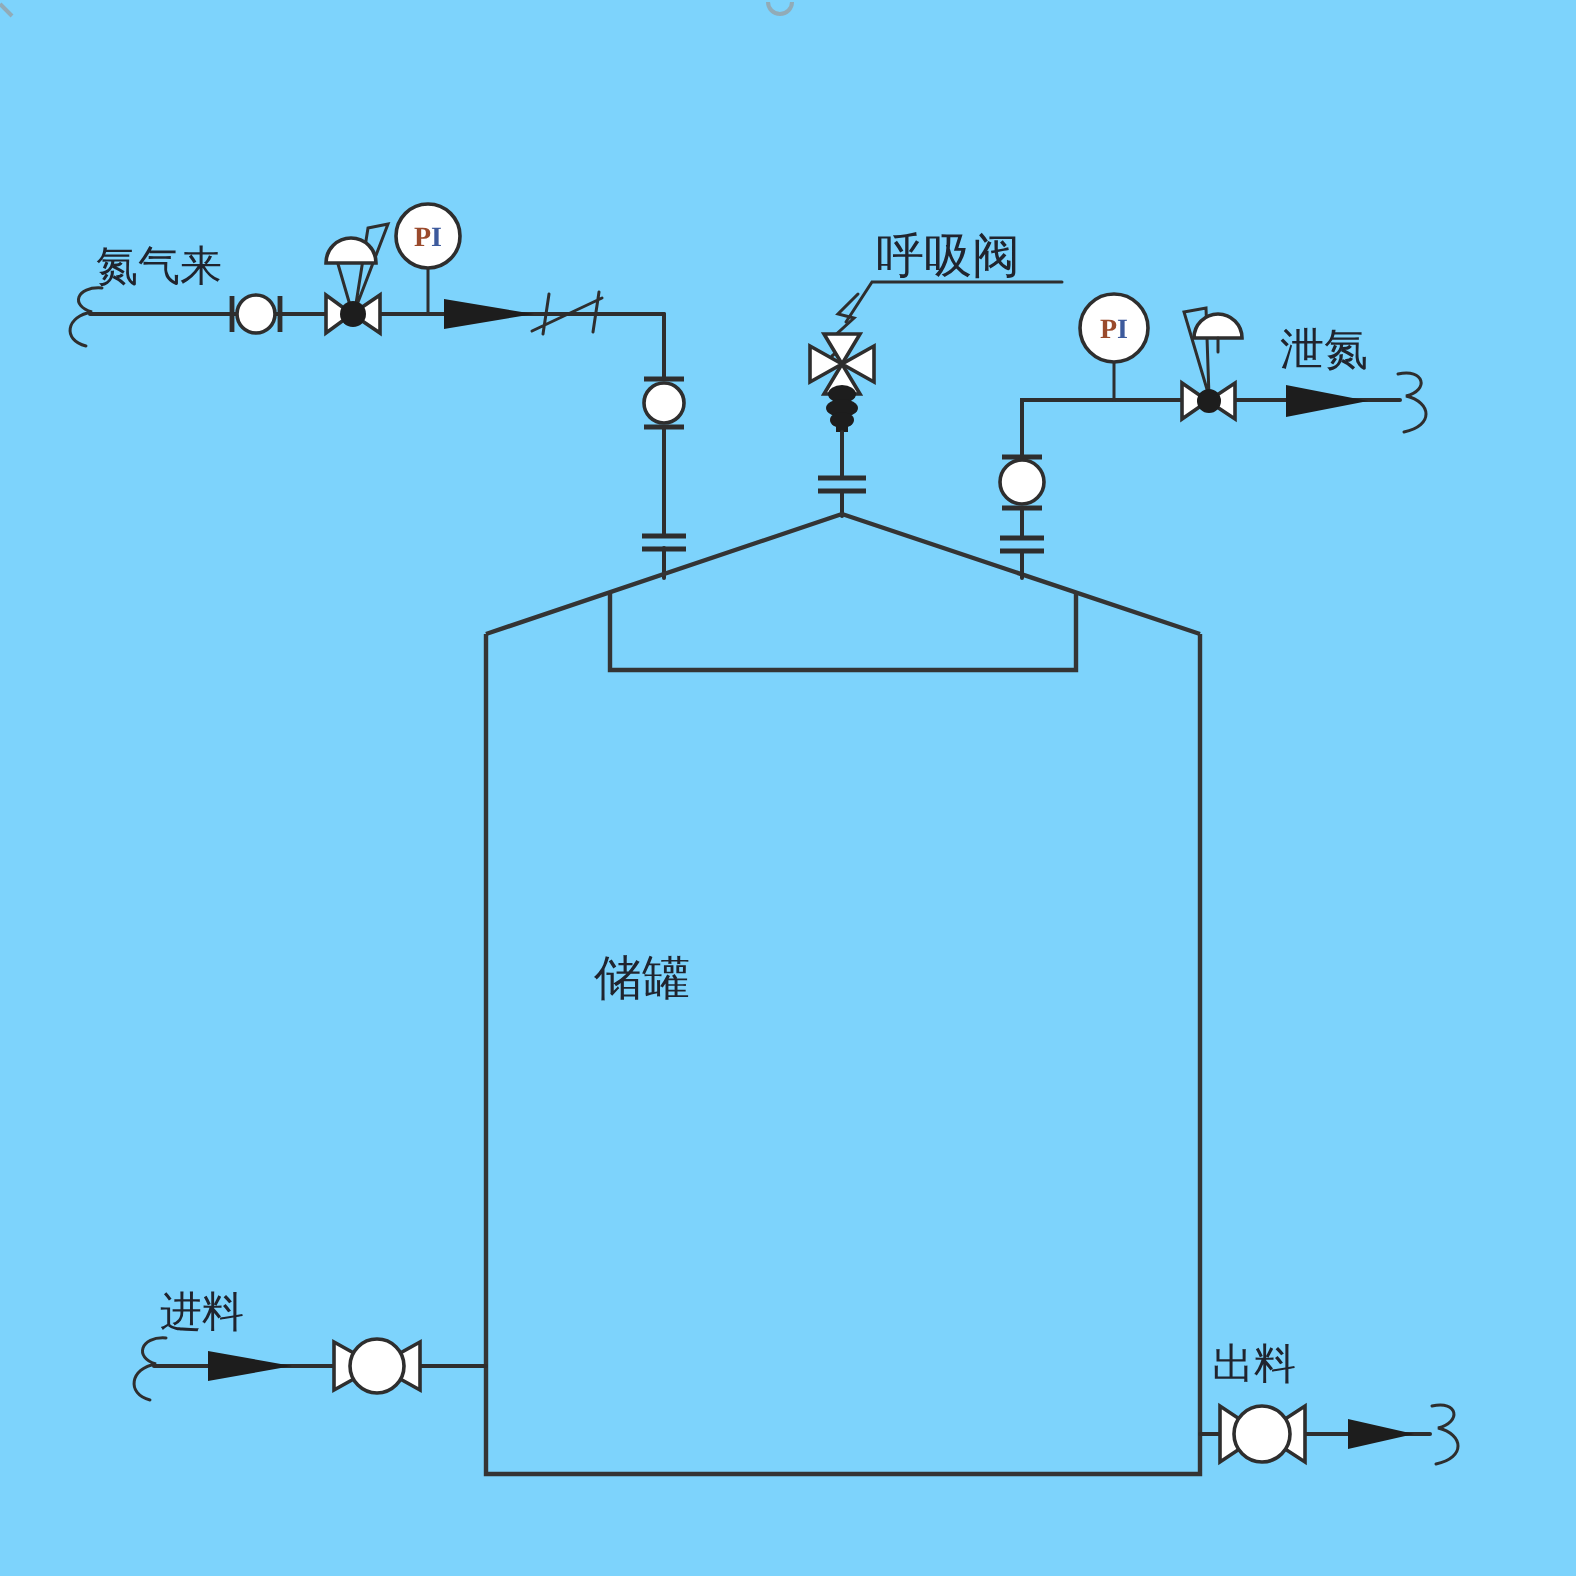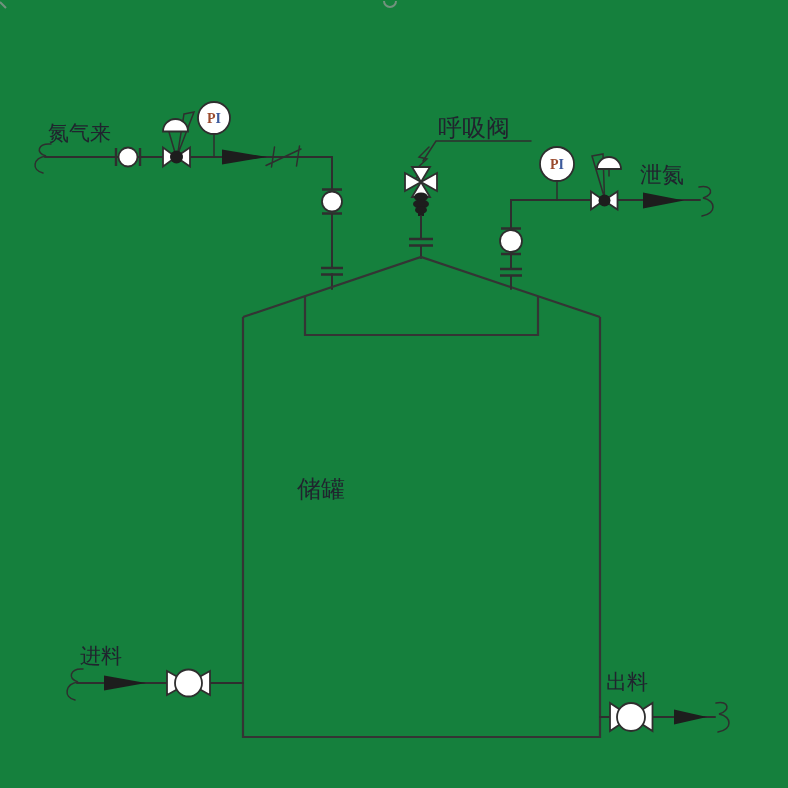--- a/index.html
+++ b/index.html
@@ -1,16 +1,16 @@
 <!DOCTYPE html>
 <html><head>
 <meta charset="utf-8">
 <style>
   html,body{margin:0;padding:0;background:#ffffff;}
-  .canvas{position:relative;width:788px;height:788px;background:#15803d;overflow:hidden;
+  .canvas{position:relative;width:788px;height:788px;background:#7dd3fc;overflow:hidden;
           font-family:"Liberation Sans", sans-serif;}
   svg{display:block;}
   .pipe{stroke:#2e2e2e;stroke-width:2;fill:none;stroke-linecap:round;}
   .sym{stroke:#2e2e2e;stroke-width:1.8;fill:#ffffff;}
   .sym-open{stroke:#2e2e2e;stroke-width:1.8;fill:#ffffff;}
   .solid{fill:#1d1d1d;stroke:none;}
   .bar{stroke:#2e2e2e;stroke-width:2.4;fill:none;stroke-linecap:butt;}
   .thin{stroke:#2e2e2e;stroke-width:1.5;fill:none;stroke-linecap:round;}
   .tank-line{stroke:#343434;stroke-width:2.2;fill:none;stroke-linejoin:miter;}
   .lbl{fill:#20242e;font-family:"Liberation Sans", sans-serif;}

